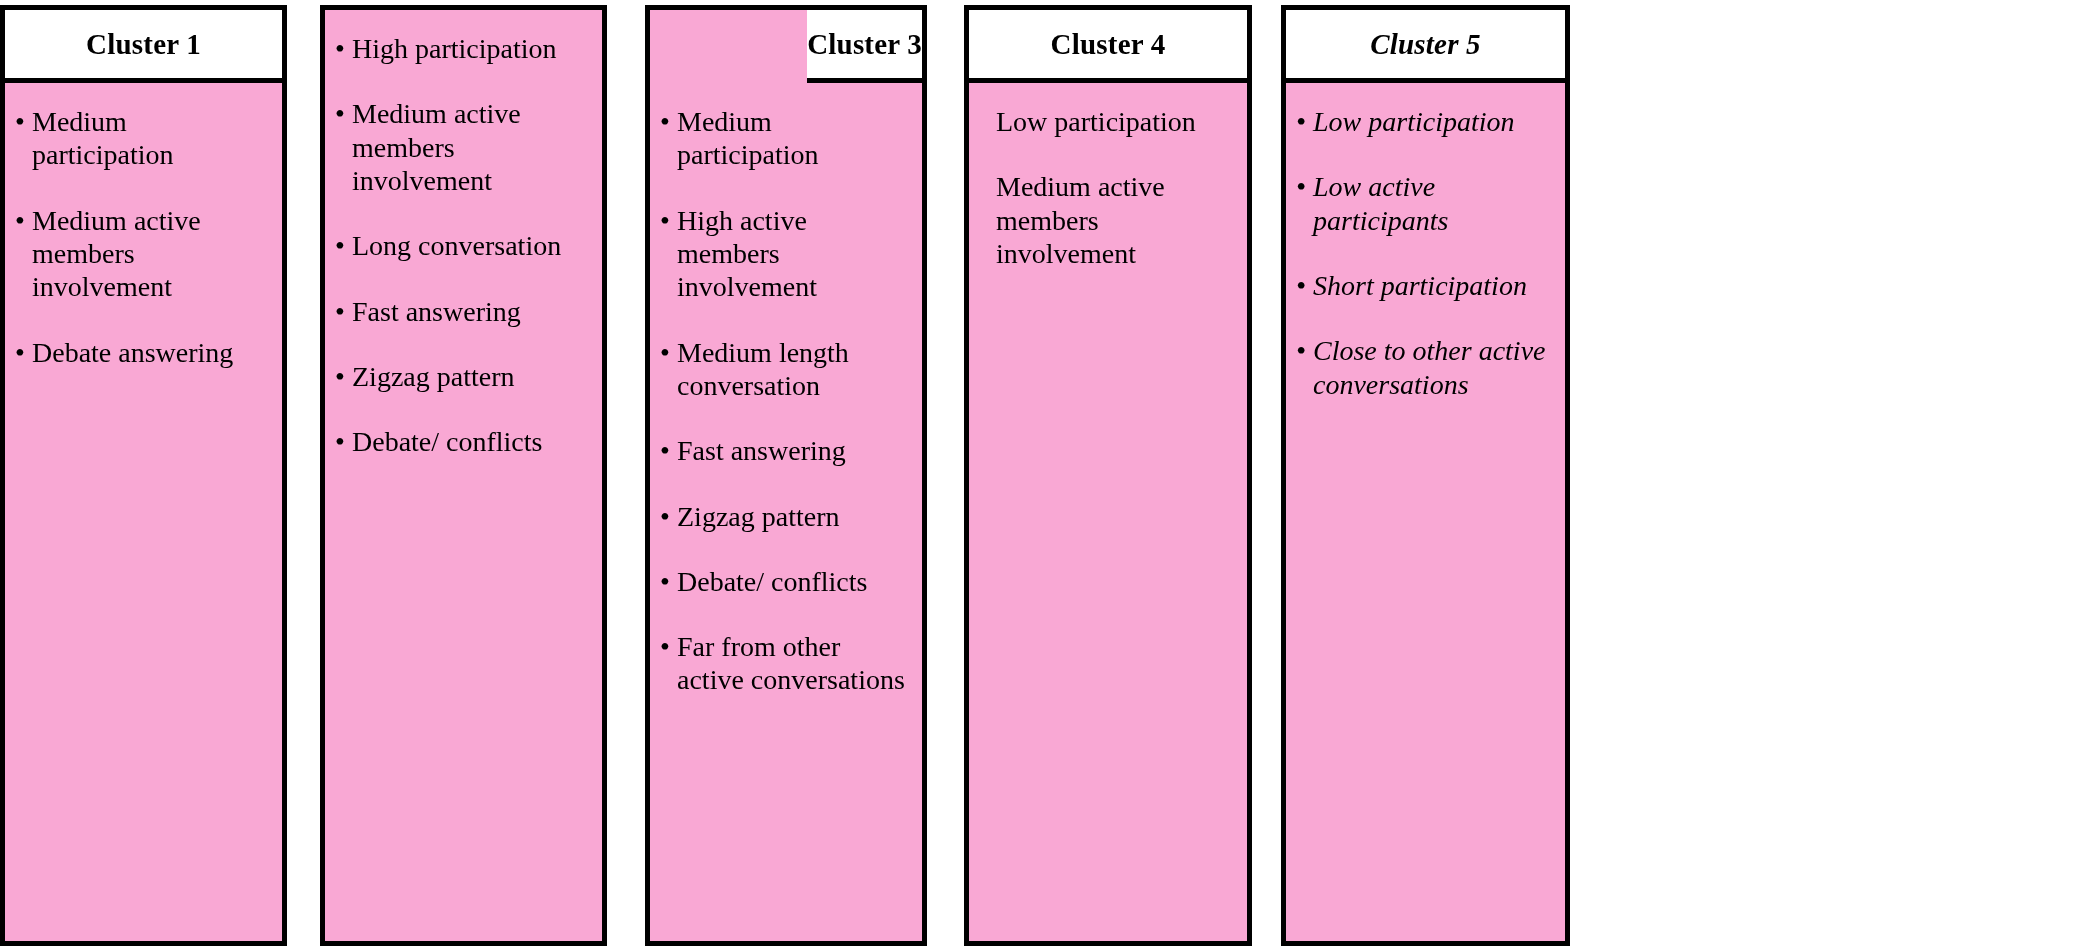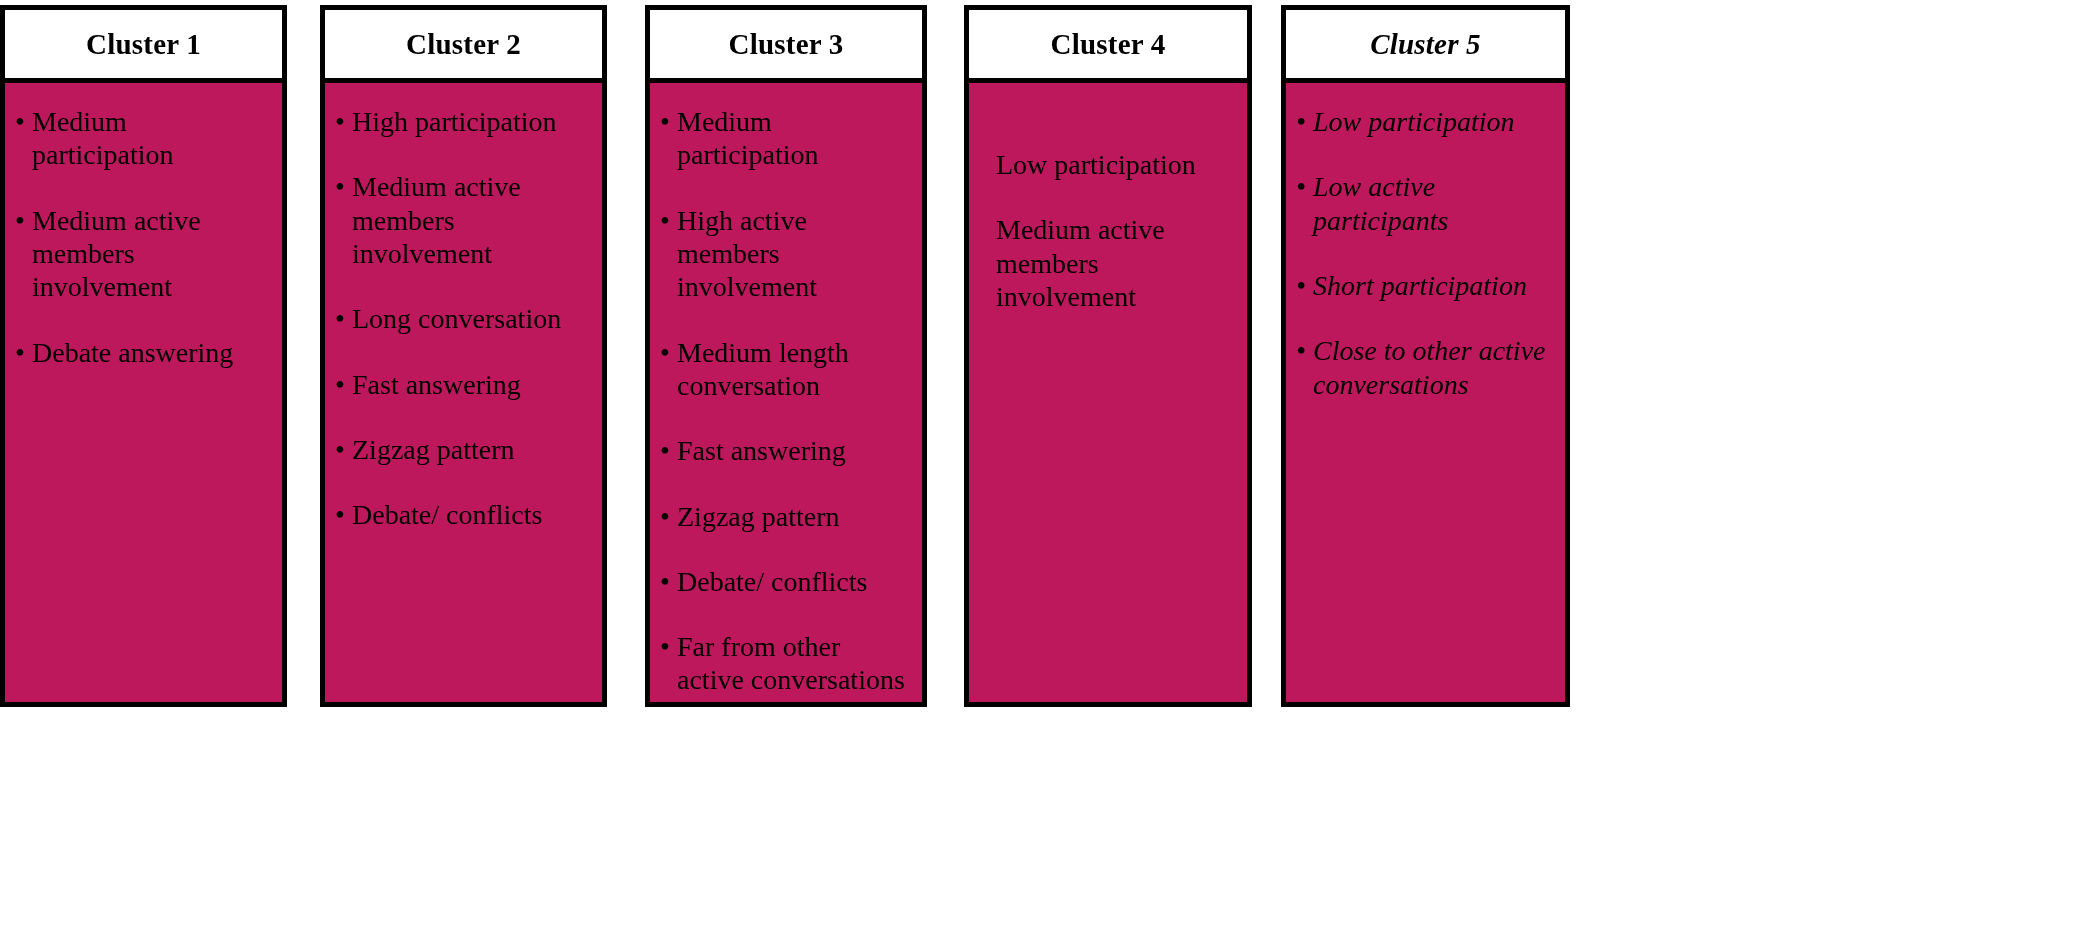--- a/index.html
+++ b/index.html
@@ -19,32 +19,32 @@
     width: 2076px;
     height: 951px;
     display: flex;
     align-items: flex-start;
     box-sizing: border-box;
   }
 
   .cluster {
     box-sizing: border-box;
     border: 5px solid #000000;
-    background: #be185d;
-    height: 702px;
+    background: #f9a8d4;
+    height: 941px;
     margin-top: 5px;
     display: flex;
     flex-direction: column;
   }
 
   
   .c1 { width: 287px; margin-left: 0px;  }
   .c2 { width: 287px; margin-left: 33px; }
-  .c3 { width: 282px; margin-left: 38px; }
-  .c4 { width: 288px; margin-left: 37px; gap: 43px; }
+  .c3 { width: 282px; margin-left: 38px; align-items: flex-end; }
+  .c4 { width: 288px; margin-left: 37px; }
   .c5 { width: 289px; margin-left: 29px; font-style: italic; }
 
   .cluster-header {
     height: 68px;
     min-height: 68px;
     border-bottom: 5px solid #000000;
     display: flex;
     align-items: center;
     justify-content: center;
     background: #ffffff;
@@ -119,23 +119,20 @@
         </li>
         <li class="item">
           <span class="bullet">•</span>
           <span class="item-text">Debate answering</span>
         </li>
       </ul>
     </div>
   </div>
 
   <div class="cluster c2">
-    <div class="cluster-header">
-      <span class="cluster-title">Cluster 2</span>
-    </div>
     <div class="cluster-body">
       <ul class="item-list">
         <li class="item">
           <span class="bullet">•</span>
           <span class="item-text">High participation</span>
         </li>
         <li class="item">
           <span class="bullet">•</span>
           <span class="item-text">Medium active members involvement</span>
         </li>

